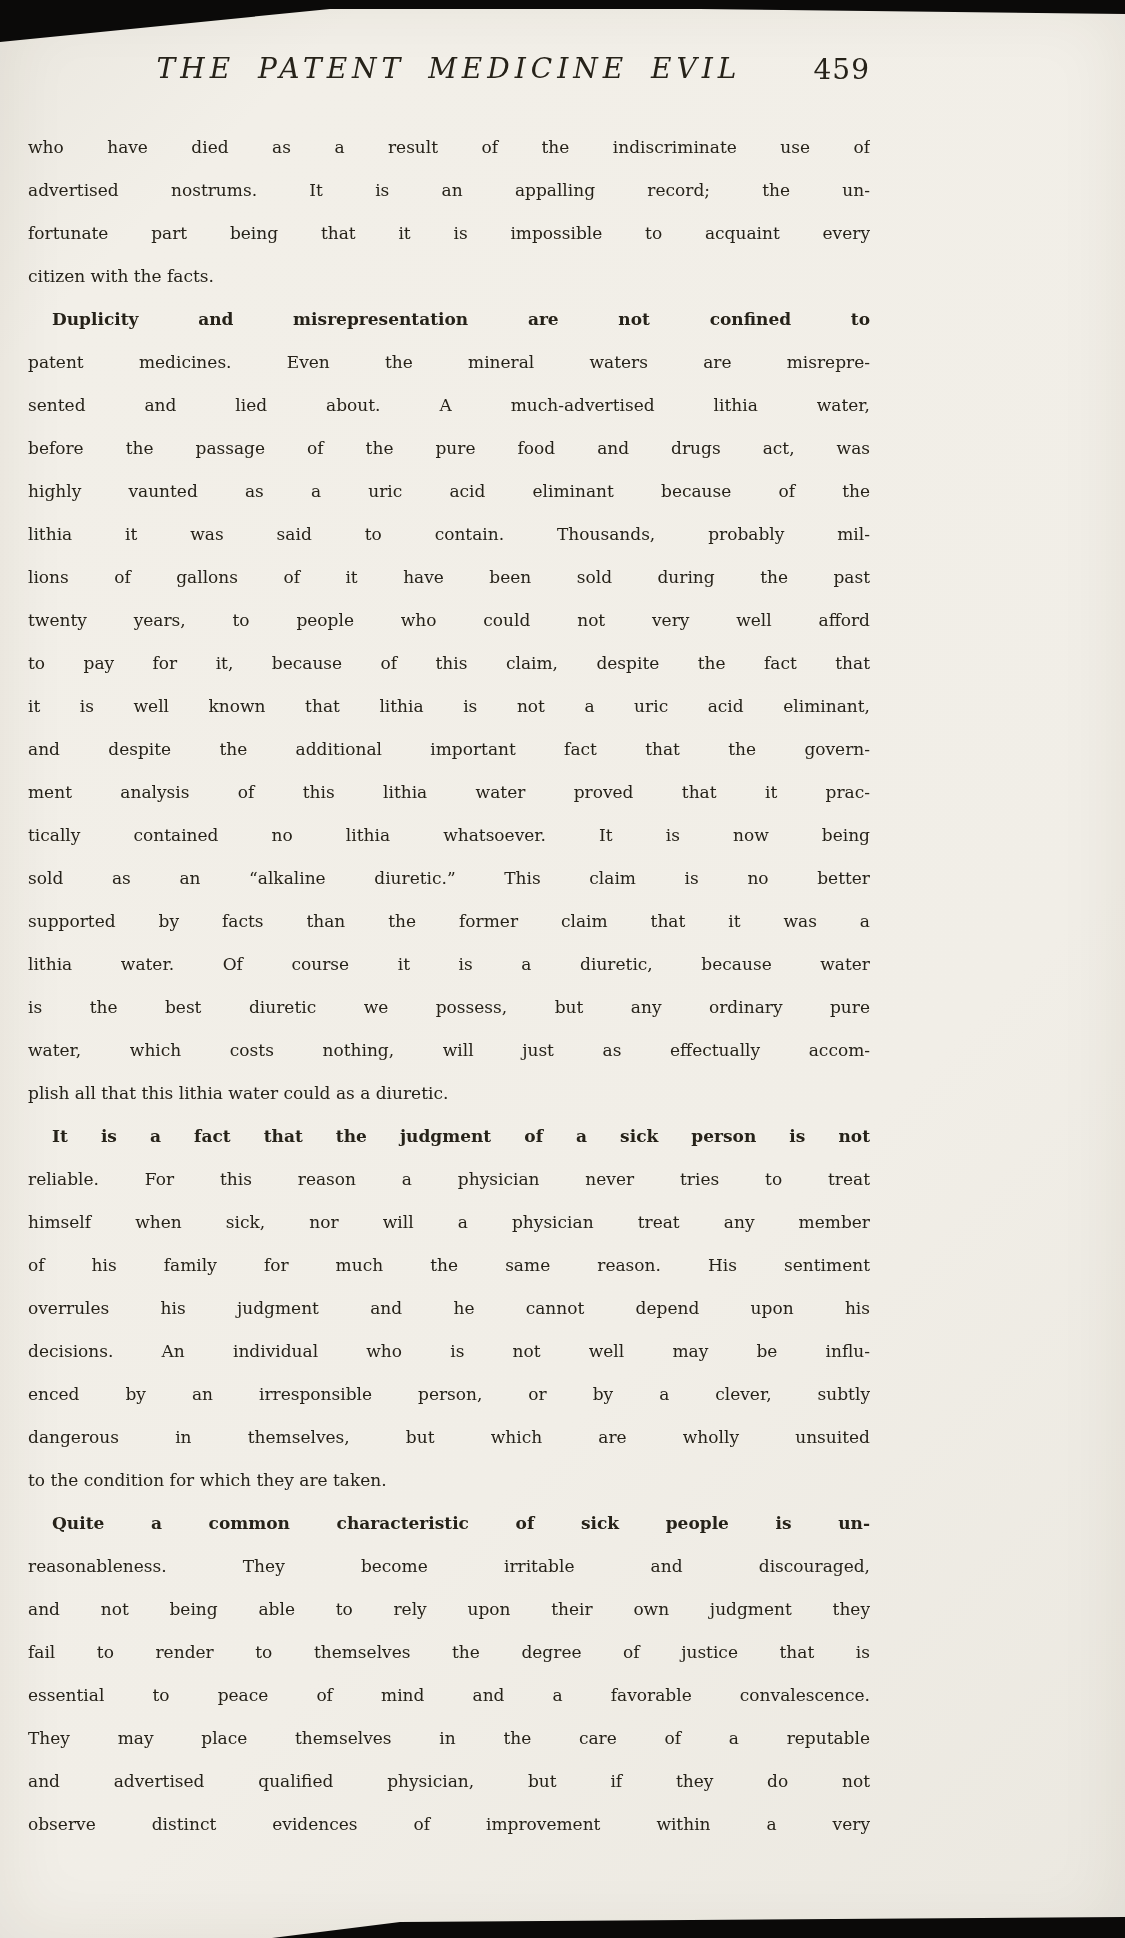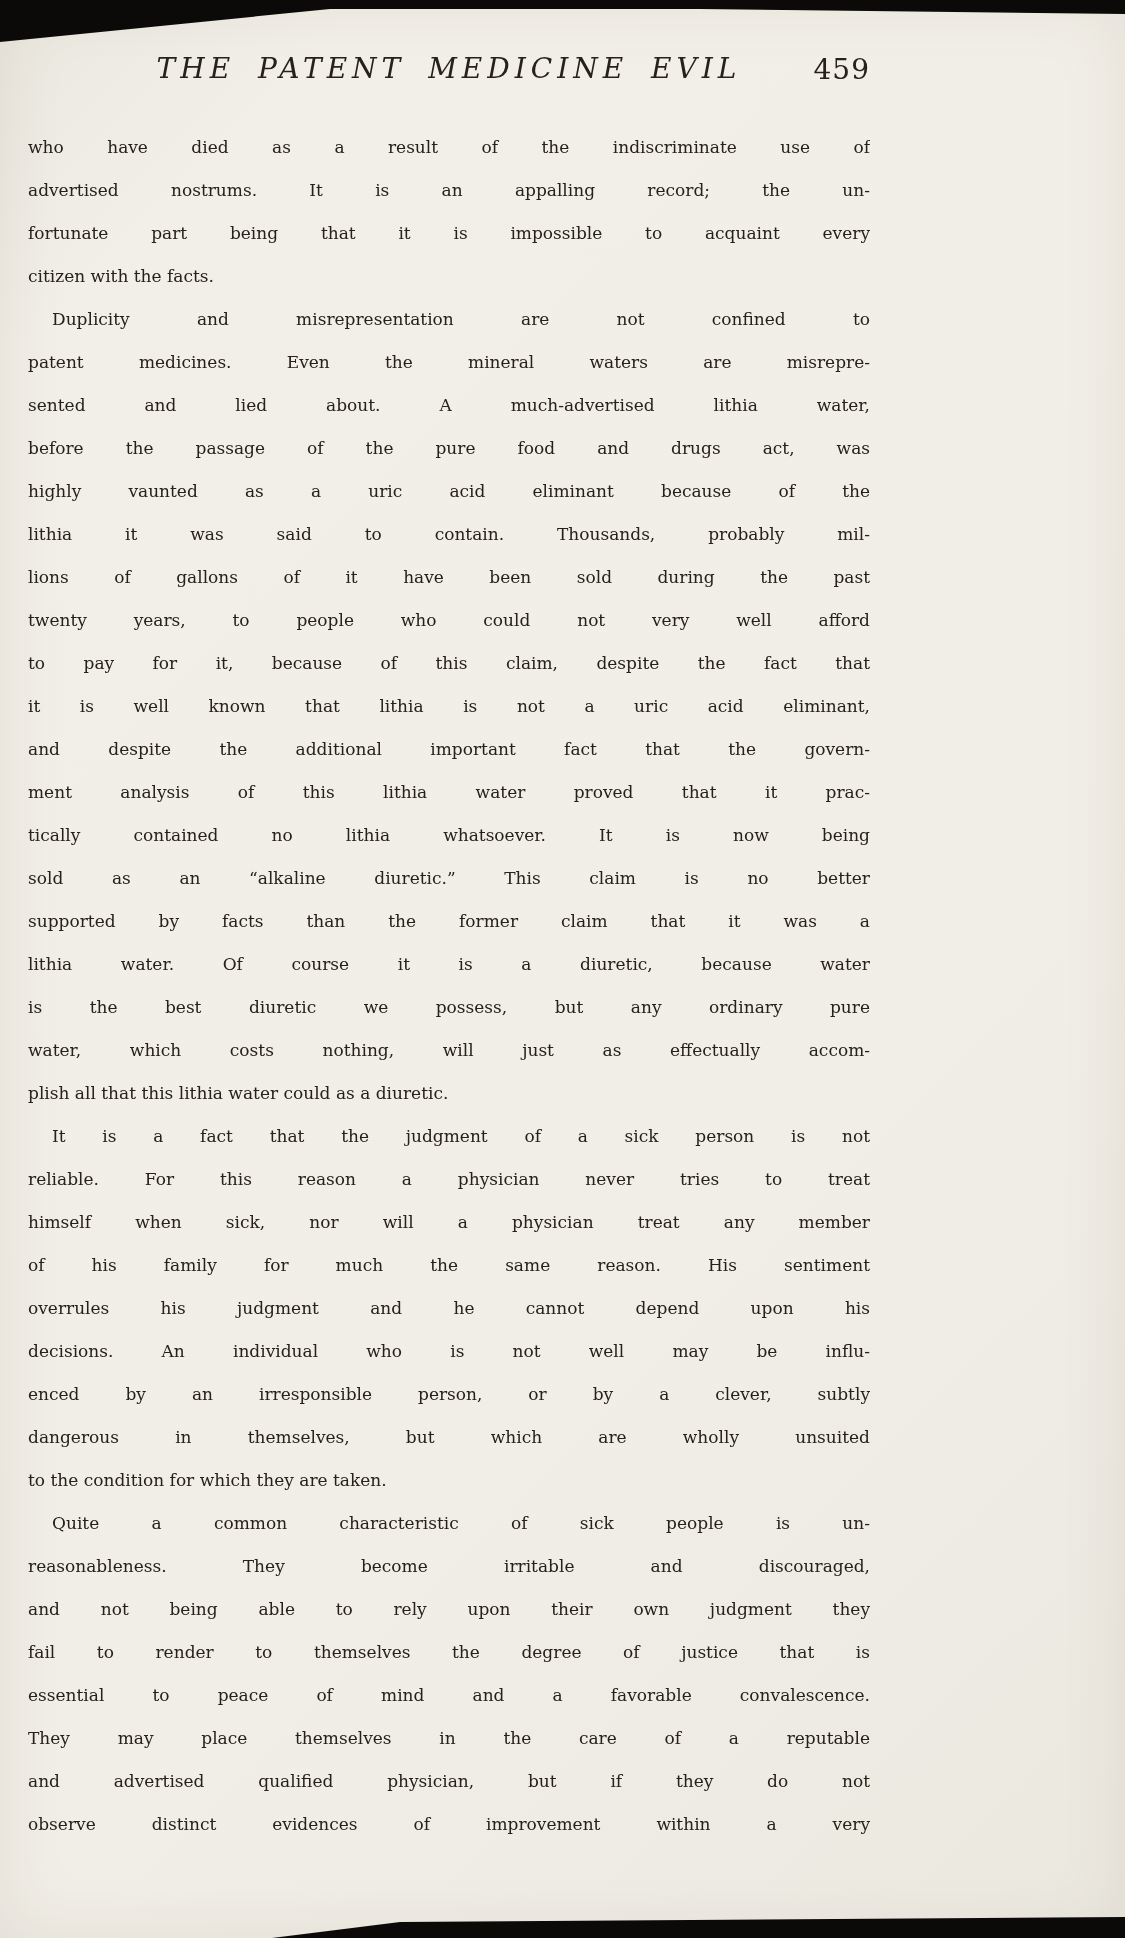--- a/index.html
+++ b/index.html
@@ -74,20 +74,21 @@
     text-align-last: justify;
     overflow: hidden;
     white-space: normal;
     height: 43px;
   }
   .line.para-end {
     text-align-last: left;
   }
   .line.indent {
     text-indent: 24px;
+    font-weight: bold;
   }
 </style>
 </head>
 <body>
 
 <div class="page">
 
   <svg class="edge-artifact edge-top" viewBox="0 0 1125 46" preserveAspectRatio="none">
     <polygon points="0,0 1125,0 1125,14 700,9 330,9 0,42" fill="#0b0a09"></polygon>
   </svg>

